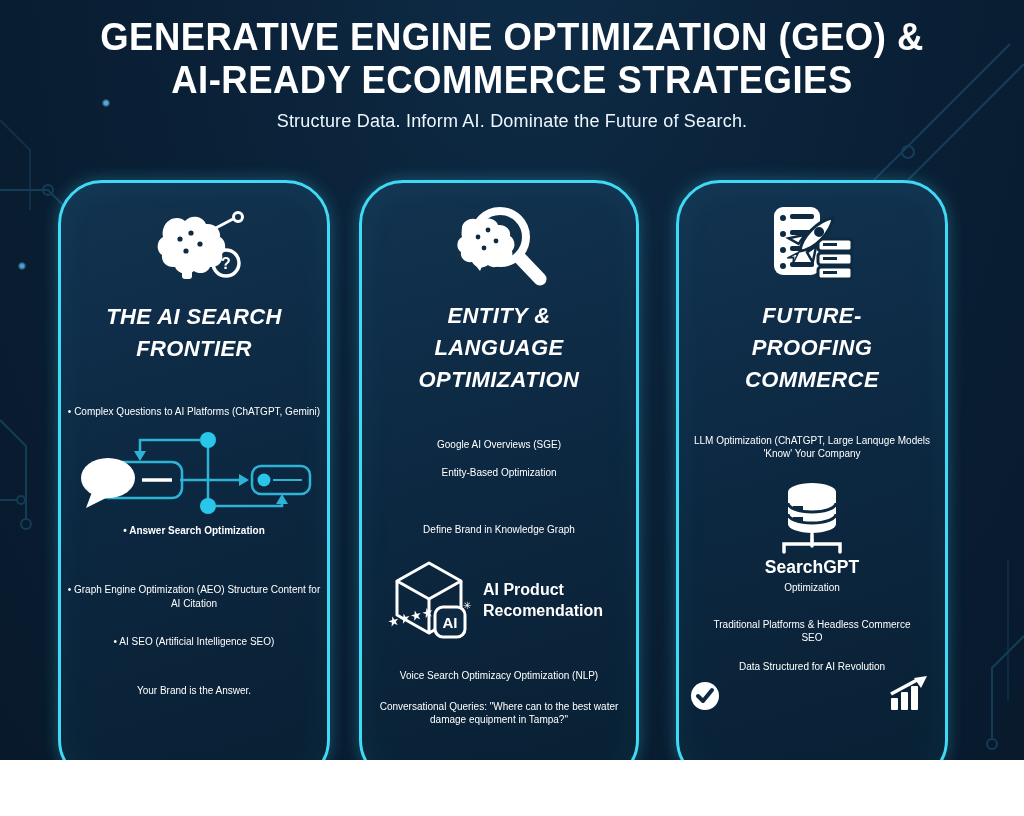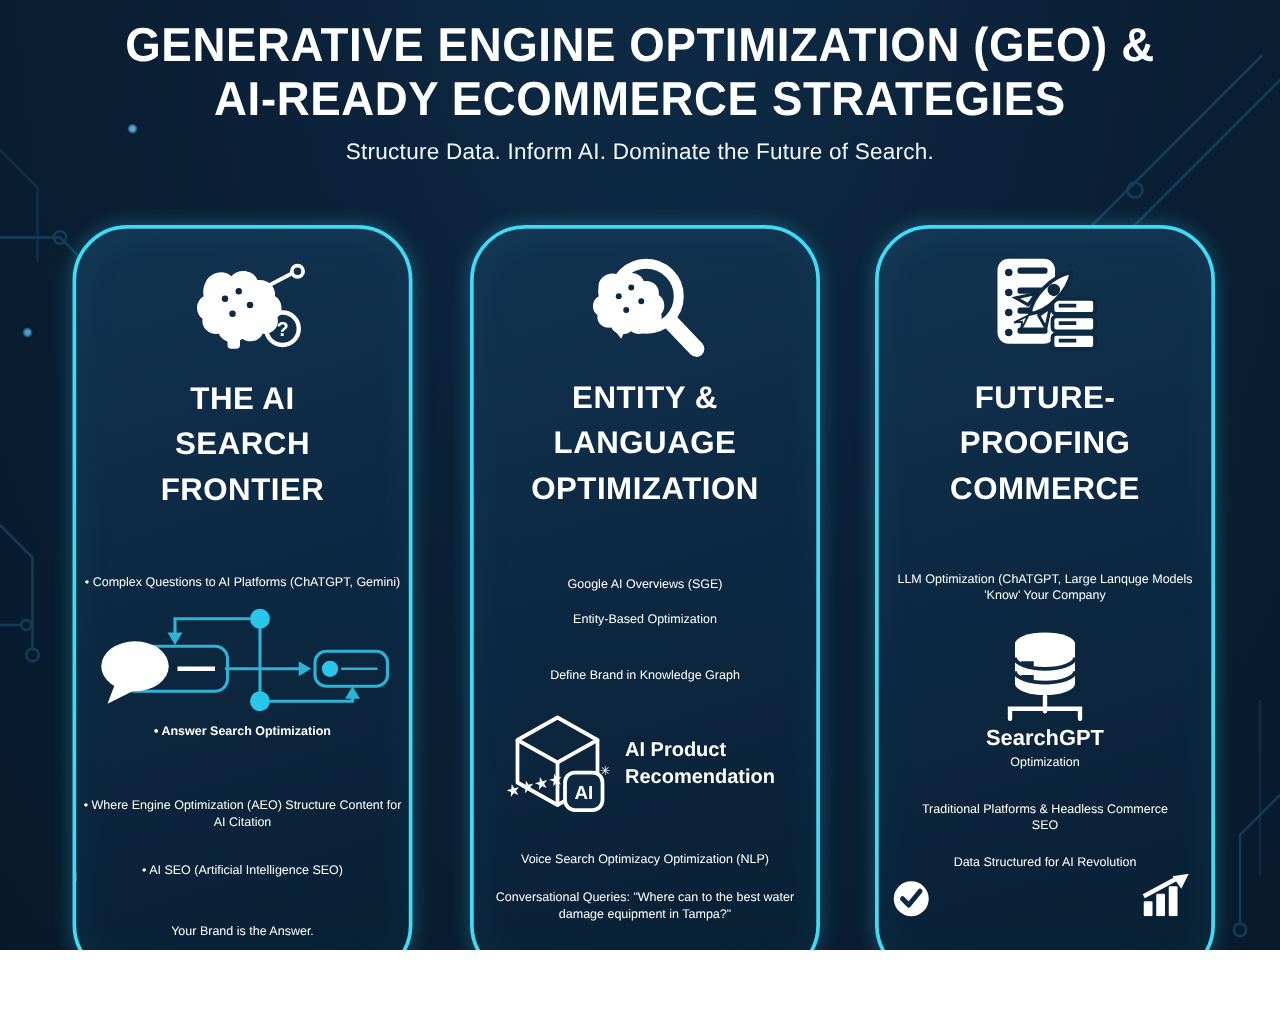--- a/index.html
+++ b/index.html
@@ -26,25 +26,25 @@
   .card {
     position:absolute; top:180px; height:604px; box-sizing:border-box;
     border:3px solid #40d9f6; border-radius:44px;
     background: linear-gradient(163deg, #113click 0%, #0c2740 50%, #092033 100%);
     background: linear-gradient(163deg, #123click, #0c2740);
     background: linear-gradient(163deg, #123350 0%, #0c2740 52%, #092033 100%);
     box-shadow: 0 0 16px rgba(64,217,246,.30), inset 0 0 36px rgba(64,217,246,.06);
     display:flex; flex-direction:column; align-items:center;
   }
   .card1 { left:58px;  width:272px; }
-  .card2 { left:376px; width:280px; }
-  .card3 { left:700px; width:272px; }
-
-  .card-title { margin:14px; font-size:25px; font-weight:700; text-align:center;
-                line-height:1.45; letter-spacing:.4px; }
+  .card2 { left:359px; width:280px; }
+  .card3 { left:676px; width:272px; }
+
+  .card-title { margin:4px; font-size:22px; font-weight:700; text-align:center;
+                line-height:1.45; letter-spacing:.4px;font-style:italic; }
   .line { margin:0; font-size:10px; font-weight:400; text-align:center; line-height:1.33; }
   .bullet::before { content:"•  "; }
   .bold { font-weight:700; }
 
   .icon-wrap { display:flex; justify-content:center; }
 
   .product-row { display:flex; align-items:center; gap:10px; margin-top:20px; }
   .product-label { font-size:16px; font-weight:700; text-align:left; line-height:1.3; max-width:130px; }
 
   .bottom-row { position:relative; width:100%; height:58px; margin-top:6px; }
@@ -56,21 +56,21 @@
   .w-title1 { max-width:180px; }
   .w-title2 { max-width:210px; }
   .w-title3 { max-width:195px; }
   .w-item1  { max-width:258px; margin-top:36px; }
   .w-item2  { margin-top:4px; }
   .w-item3  { max-width:262px; margin-top:46px; }
   .w-item4  { max-width:262px; margin-top:25px; }
   .w-foot1  { margin-top:36px; }
   .w-sge    { max-width:195px; margin-top:38px; }
   .w-ent    { max-width:130px; margin-top:15px; }
-  .w-kg     { max-width:262px; margin-top:32px; }
+  .w-kg     { max-width:262px; margin-top:44px; }
   .w-voice  { max-width:220px; margin-top:24px; }
   .w-conv   { max-width:256px; margin-top:18px; }
   .w-llm    { max-width:258px; margin-top:34px; }
   .w-sgpt   { margin-top:2px; font-size:17.5px; }
   .w-sgpts  { margin-top:1px; }
   .w-data   { max-width:190px; margin-top:16px; }
   .w-trad   { max-width:205px; margin-top:24px; }
 </style>
 </head>
 <body>
@@ -152,21 +152,21 @@
         <circle cx="196" cy="52" r="6.5" fill="#29c6ea"></circle>
         <g fill="#ffffff">
           <ellipse cx="40" cy="50" rx="27" ry="20"></ellipse>
           <polygon points="24,64 18,80 40,69"></polygon>
         </g>
         <path d="M74 52 L104 52" stroke="#ffffff" stroke-width="3.5"></path>
       </svg>
     </div>
 
     <p class="line bullet bold w-item2">Answer Search Optimization</p>
-    <p class="line bullet w-item3">Where Engine Optimization (AEO) Structure Content for AI Citation</p>
+    <p class="line bullet w-item3">Graph Engine Optimization (AEO) Structure Content for AI Citation</p>
     <p class="line bullet w-item4">AI SEO (Artificial Intelligence SEO)</p>
     <p class="line w-foot1">Your Brand is the Answer.</p>
   </section>
 
   <section class="card card2">
     <div class="icon-wrap" style="margin-top:14px;">
       <svg width="130" height="95" viewBox="0 0 130 95">
         <circle cx="66" cy="40" r="26" fill="none" stroke="#ffffff" stroke-width="8"></circle>
         <line x1="86" y1="61" x2="106" y2="82" stroke="#ffffff" stroke-width="13" stroke-linecap="round"></line>
         <g fill="#ffffff">

